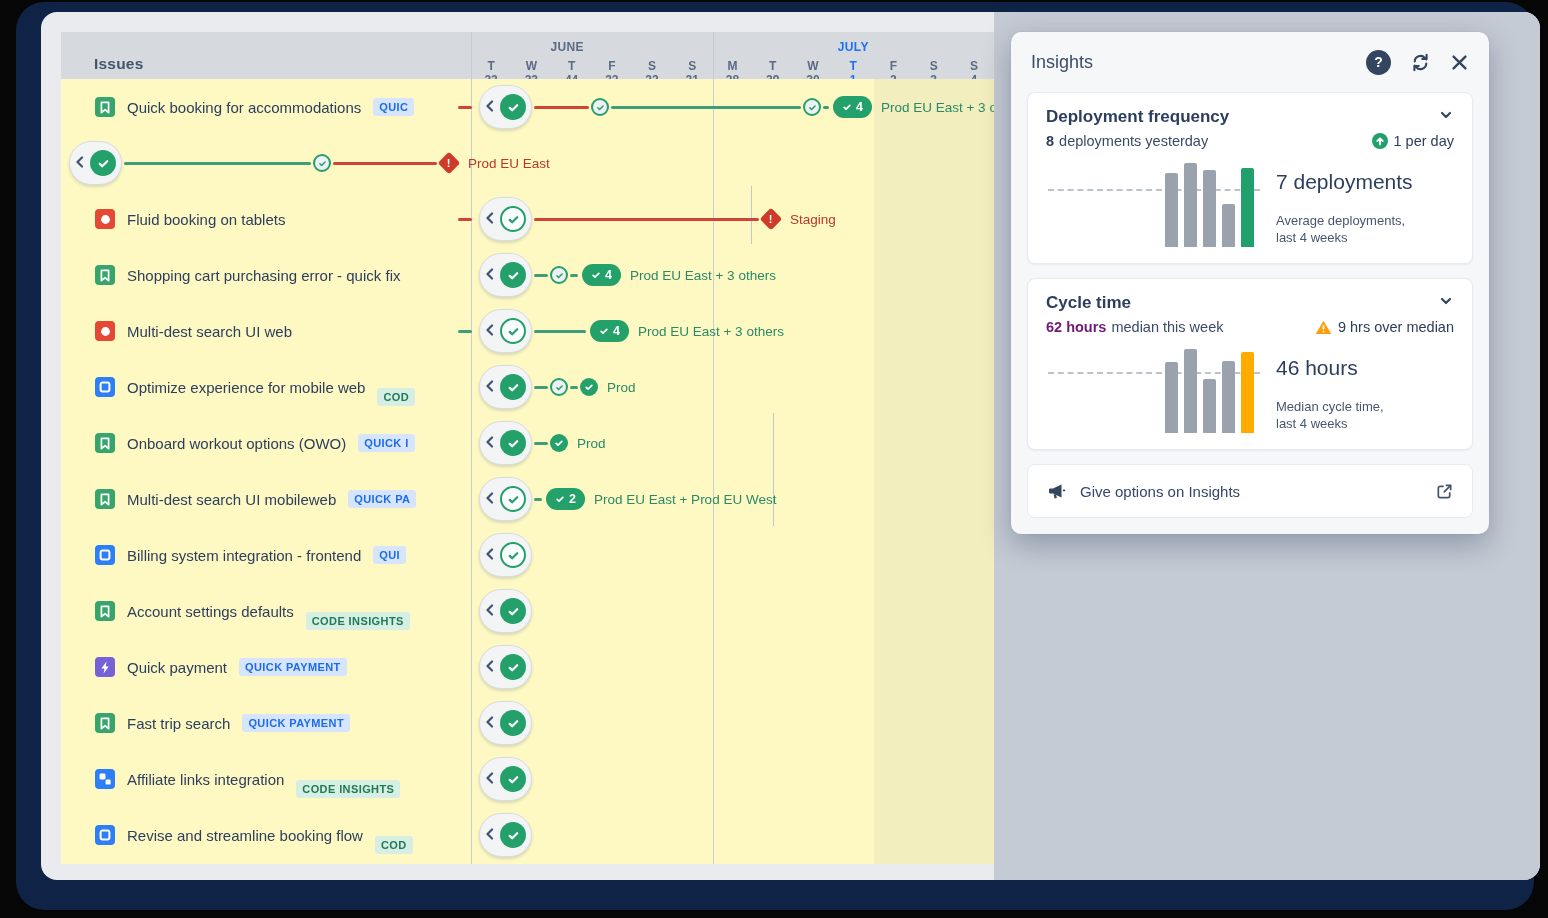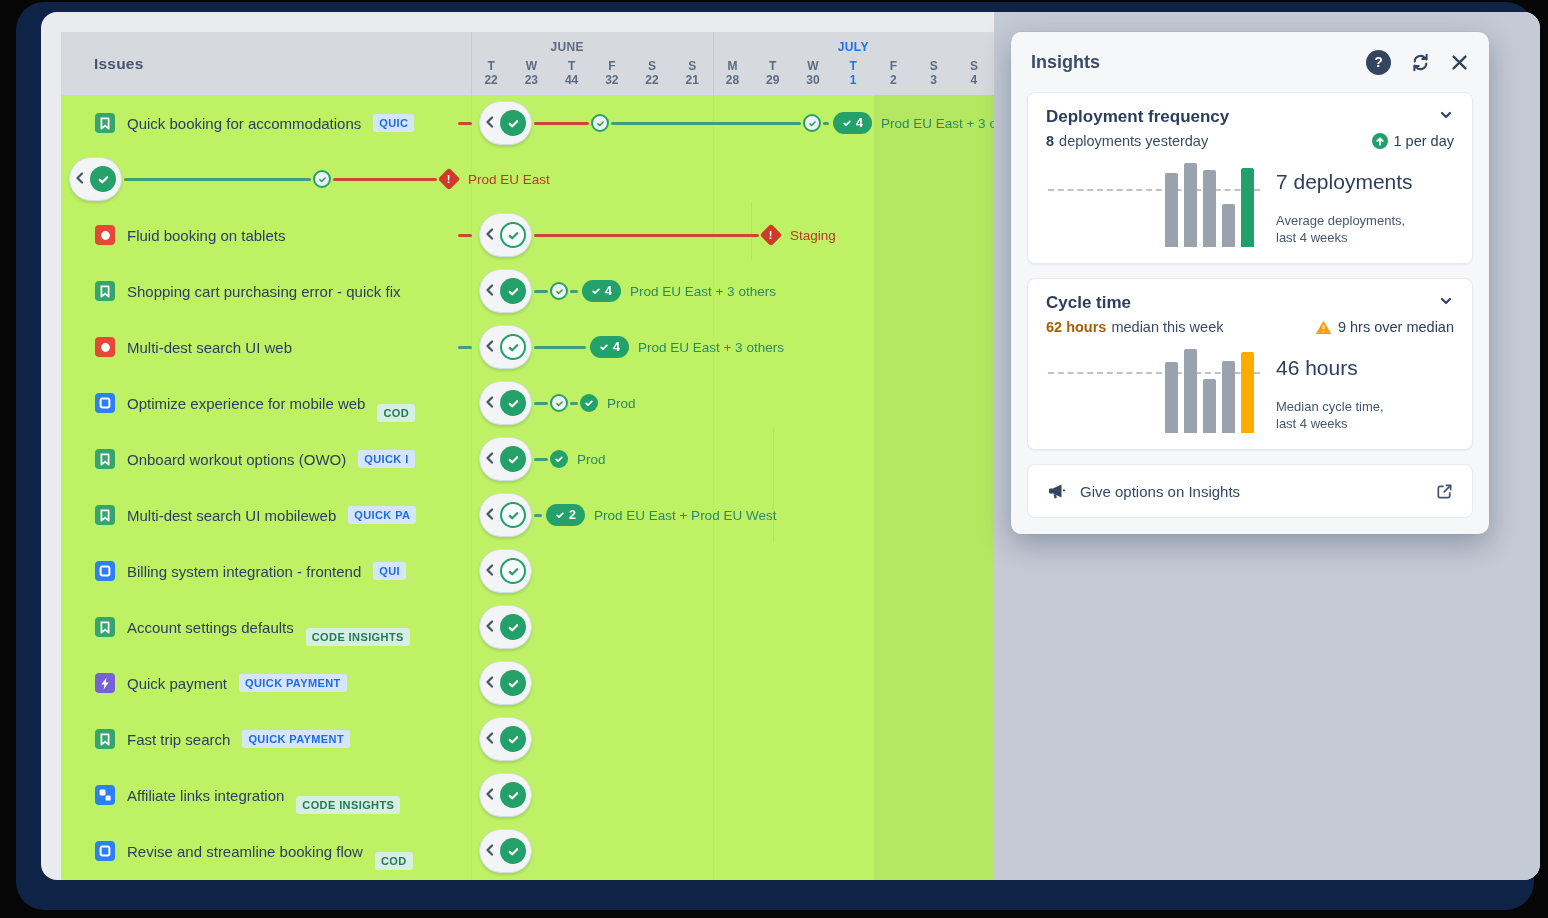--- a/index.html
+++ b/index.html
@@ -18,21 +18,21 @@
   .days{position:absolute;left:410px;top:0;width:523px;height:63px;}
   .days-grid{position:absolute;left:0;bottom:0;width:100%;display:grid;grid-template-columns:repeat(13,1fr);}
   .day-cell{display:flex;flex-direction:column;align-items:center;padding-bottom:7px;line-height:1.15;}
   .day-cell span{font-size:12px;font-weight:bold;color:#5b6b85;}
   .day-cell.today span{color:#1d72f3;}
   .month-label{position:absolute;top:8px;transform:translateX(-50%);font-size:12px;font-weight:bold;
                color:#5b6b85;letter-spacing:.4px;}
   .month-label.current{color:#1d72f3;}
 
   
-  .board-rows{position:absolute;left:20px;top:83px;width:933px;height:785px;background:#bef264;overflow:hidden;}
+  .board-rows{position:absolute;left:20px;top:67px;width:933px;height:785px;background:#fef9c3;overflow:hidden;}
   .rows-vdiv{position:absolute;top:0;bottom:0;width:1px;background:#c9ced5;z-index:0;}
   .future-shade{position:absolute;left:813px;width:120px;top:0;bottom:0;background:rgba(23,43,77,.05);z-index:0;}
   .ghost-line{position:absolute;width:1px;background:#c2c7ce;z-index:0;}
 
   .row{position:relative;height:56px;display:flex;align-items:center;z-index:1;}
   .row-left{width:410px;flex:none;display:flex;align-items:center;gap:12px;padding-left:34px;
             box-sizing:border-box;overflow:hidden;}
   .type-icon{width:20px;height:20px;border-radius:4px;flex:none;display:flex;align-items:center;justify-content:center;}
   .type-story{background:#36a46b;} .type-bug{background:#e34935;}
   .type-task{background:#2d7ff9;} .type-subtask{background:#2d7ff9;} .type-epic{background:#7661d6;}
@@ -64,31 +64,31 @@
   .seg-diamond{width:16px;height:16px;background:#cf3b28;border-radius:3px;transform:rotate(45deg);flex:none;
                display:flex;align-items:center;justify-content:center;margin:0 2px;}
   .seg-diamond span{transform:rotate(-45deg);color:#fff;font-weight:bold;font-size:11px;line-height:1;}
   .seg-label{margin-left:9px;font-size:13.5px;white-space:nowrap;flex:none;}
   .lbl-green{color:#2a8a68;} .lbl-red{color:#b8392b;}
 
   
   .insights{position:absolute;left:970px;top:20px;width:478px;background:#f6f7f9;border-radius:10px;
             box-shadow:0 10px 30px rgba(9,30,66,.30),0 0 1px rgba(9,30,66,.25);padding-bottom:16px;}
   .ins-header{height:60px;display:flex;align-items:center;padding:0 20px;}
-  .ins-title{font-size:18px;font-weight:bold;color:#3b4c69;flex:1;}
+  .ins-title{font-size:18px;font-weight:normal;color:#3b4c69;flex:1;}
   .help-icon{width:25px;height:25px;border-radius:50%;background:#33455f;color:#fff;font-weight:bold;font-size:14px;
              display:flex;align-items:center;justify-content:center;cursor:pointer;}
   .hdr-icon-btn{margin-left:19px;display:flex;align-items:center;cursor:pointer;}
   .card{margin:0 16px 14px;background:#fff;border-radius:8px;border:1px solid #e8eaee;
         box-shadow:0 1px 2px rgba(9,30,66,.06);padding:14px 18px 16px;}
   .card-title-row{display:flex;align-items:center;}
   .card-title{font-size:17px;font-weight:bold;color:#2c3e5d;flex:1;}
   .stat-row{margin-top:6px;display:flex;align-items:center;font-size:14.5px;color:#3a4a68;}
   .stat-strong{font-weight:bold;color:#2c3e5d;margin-right:5px;}
-  .stat-strong.orange{color:#a16207;}
+  .stat-strong.orange{color:#701a75;}
   .stat-right{margin-left:auto;display:flex;align-items:center;gap:6px;color:#2c3e5d;}
   .chart-row{margin-top:14px;display:flex;align-items:flex-end;}
   .chart-zone{flex:1;position:relative;height:84px;}
   .dash-line{position:absolute;left:2px;right:2px;border-top:2px dashed #bcc2cb;}
   .bars{position:absolute;right:8px;bottom:0;display:flex;align-items:flex-end;gap:6px;}
   .bar{width:13px;border-radius:2px 2px 0 0;background:#9aa2ad;}
   .chart-text{width:192px;padding-left:14px;box-sizing:border-box;}
   .big-value{font-size:21px;color:#2c3e5d;}
   .caption{font-size:13px;color:#47566f;line-height:1.35;margin-top:18px;}
   .feedback{margin:0 16px;background:#fff;border-radius:8px;border:1px solid #e8eaee;height:52px;

